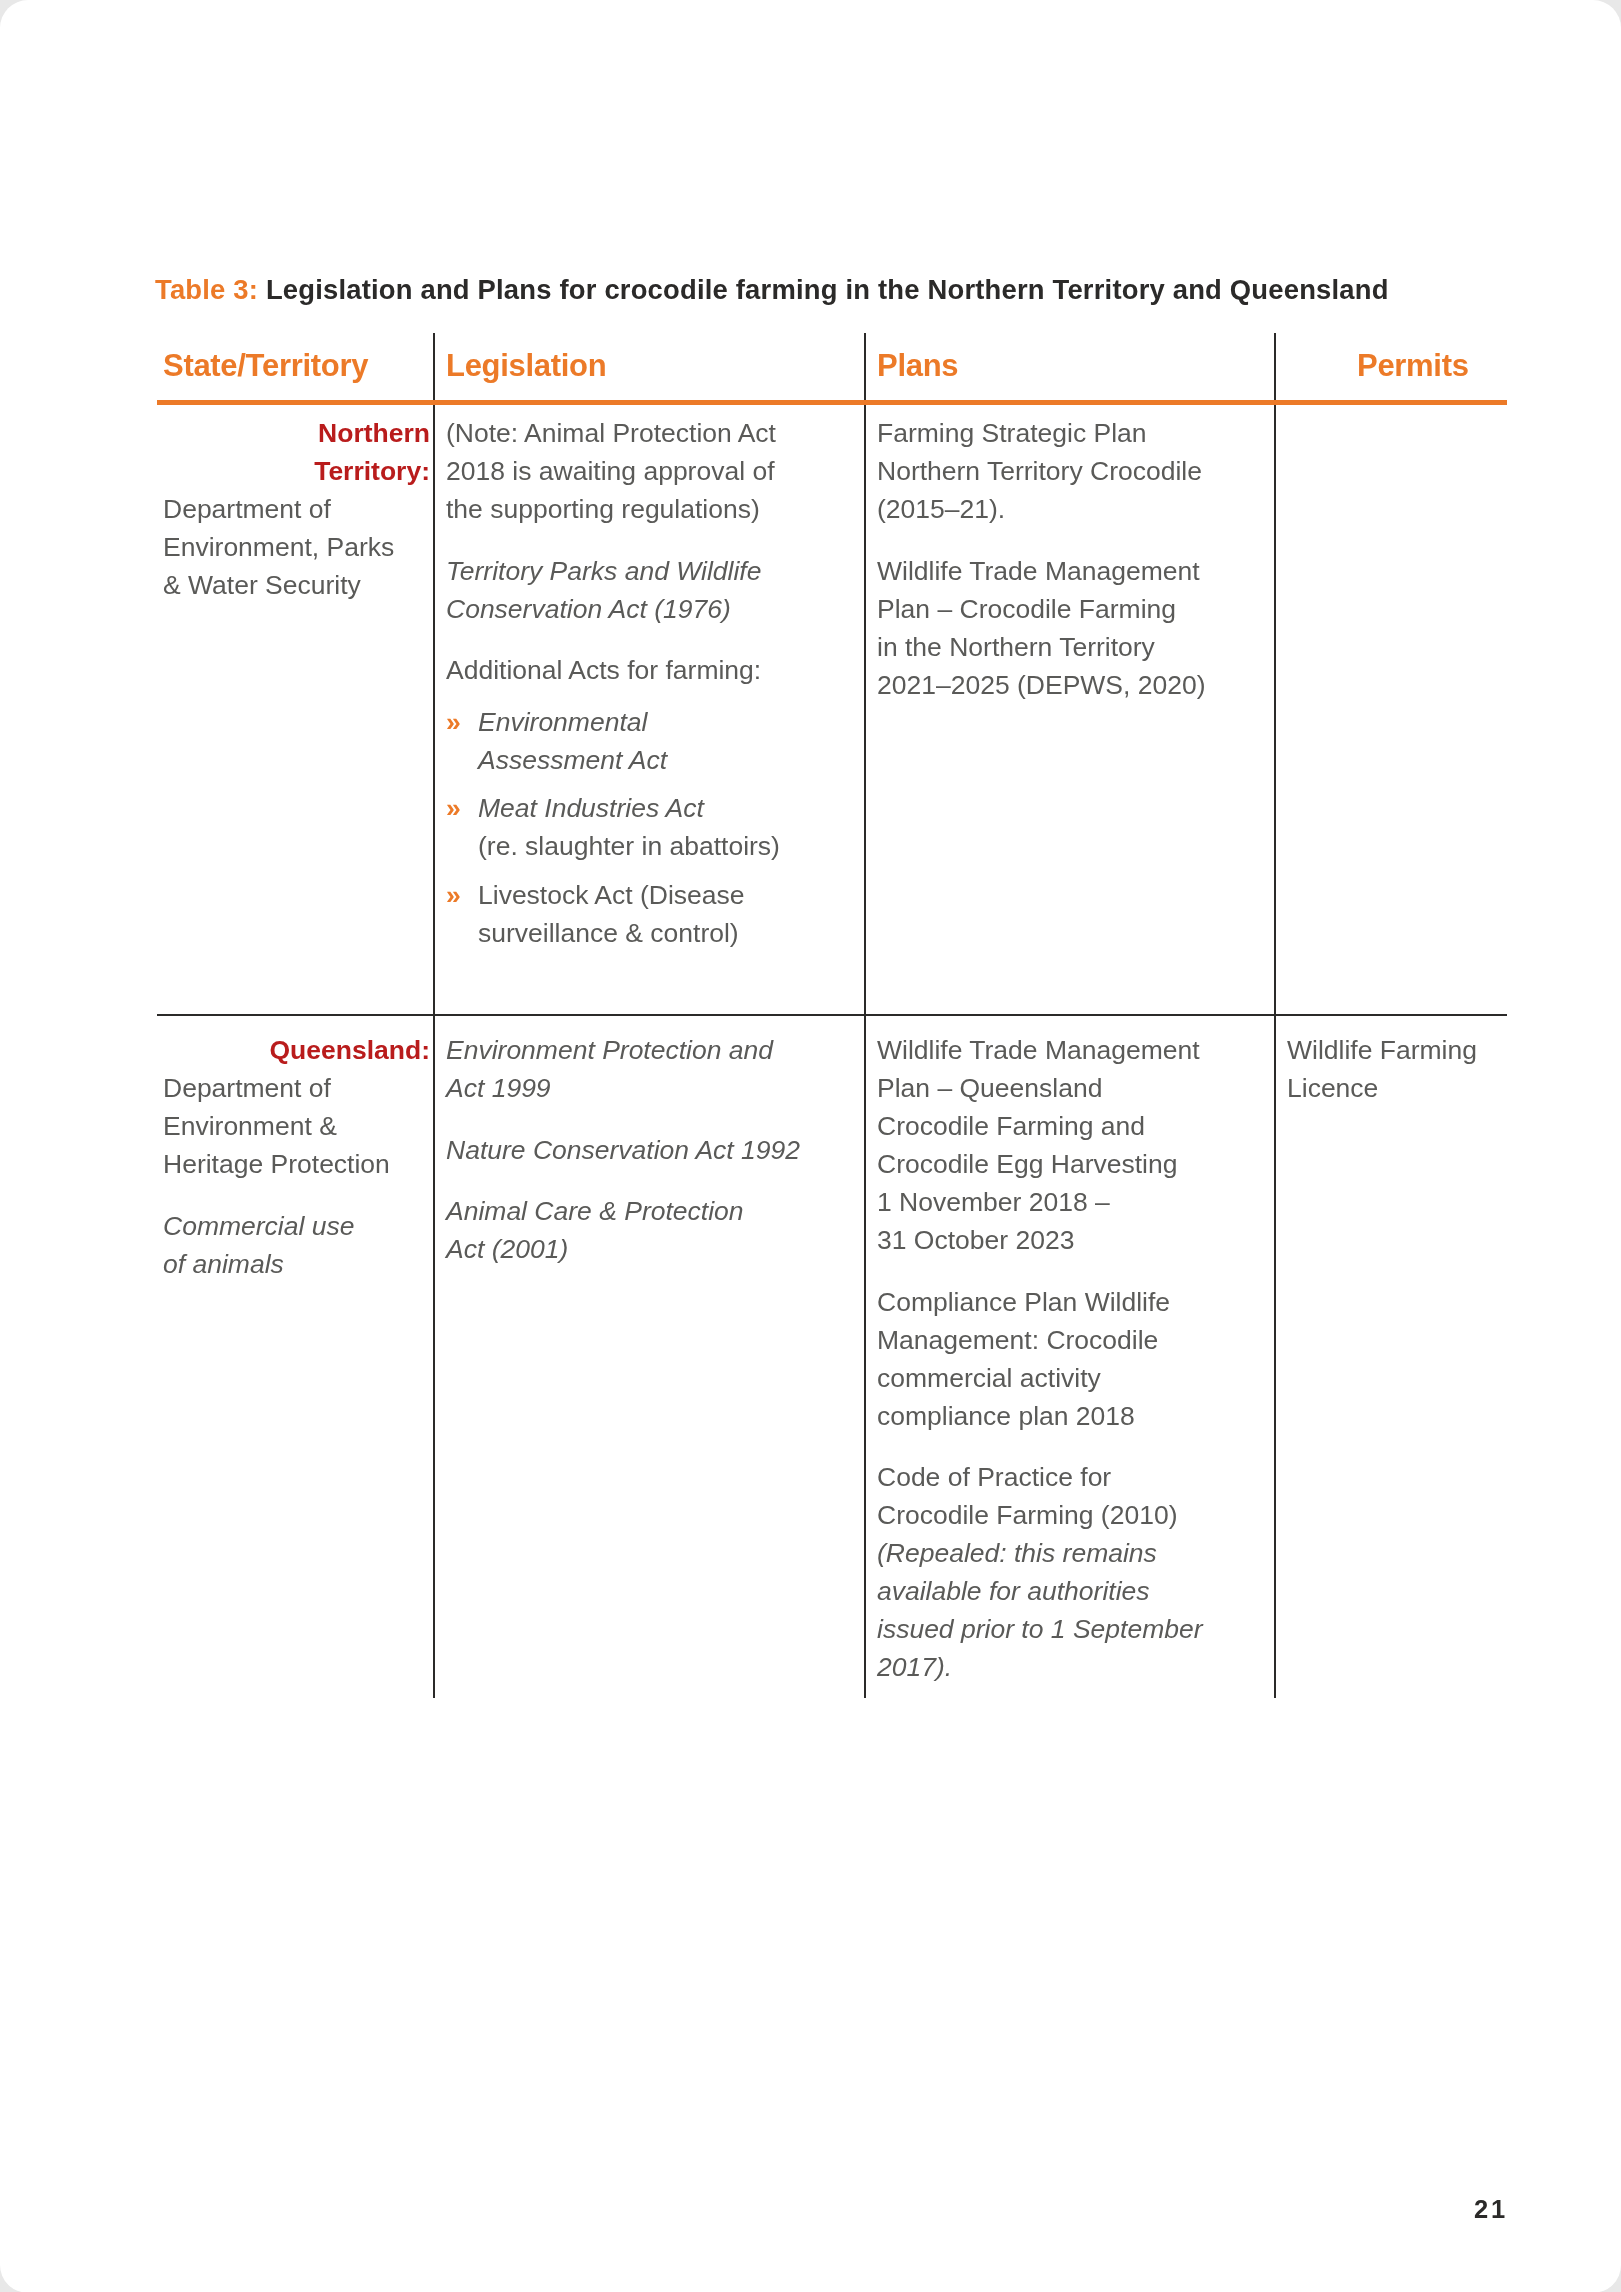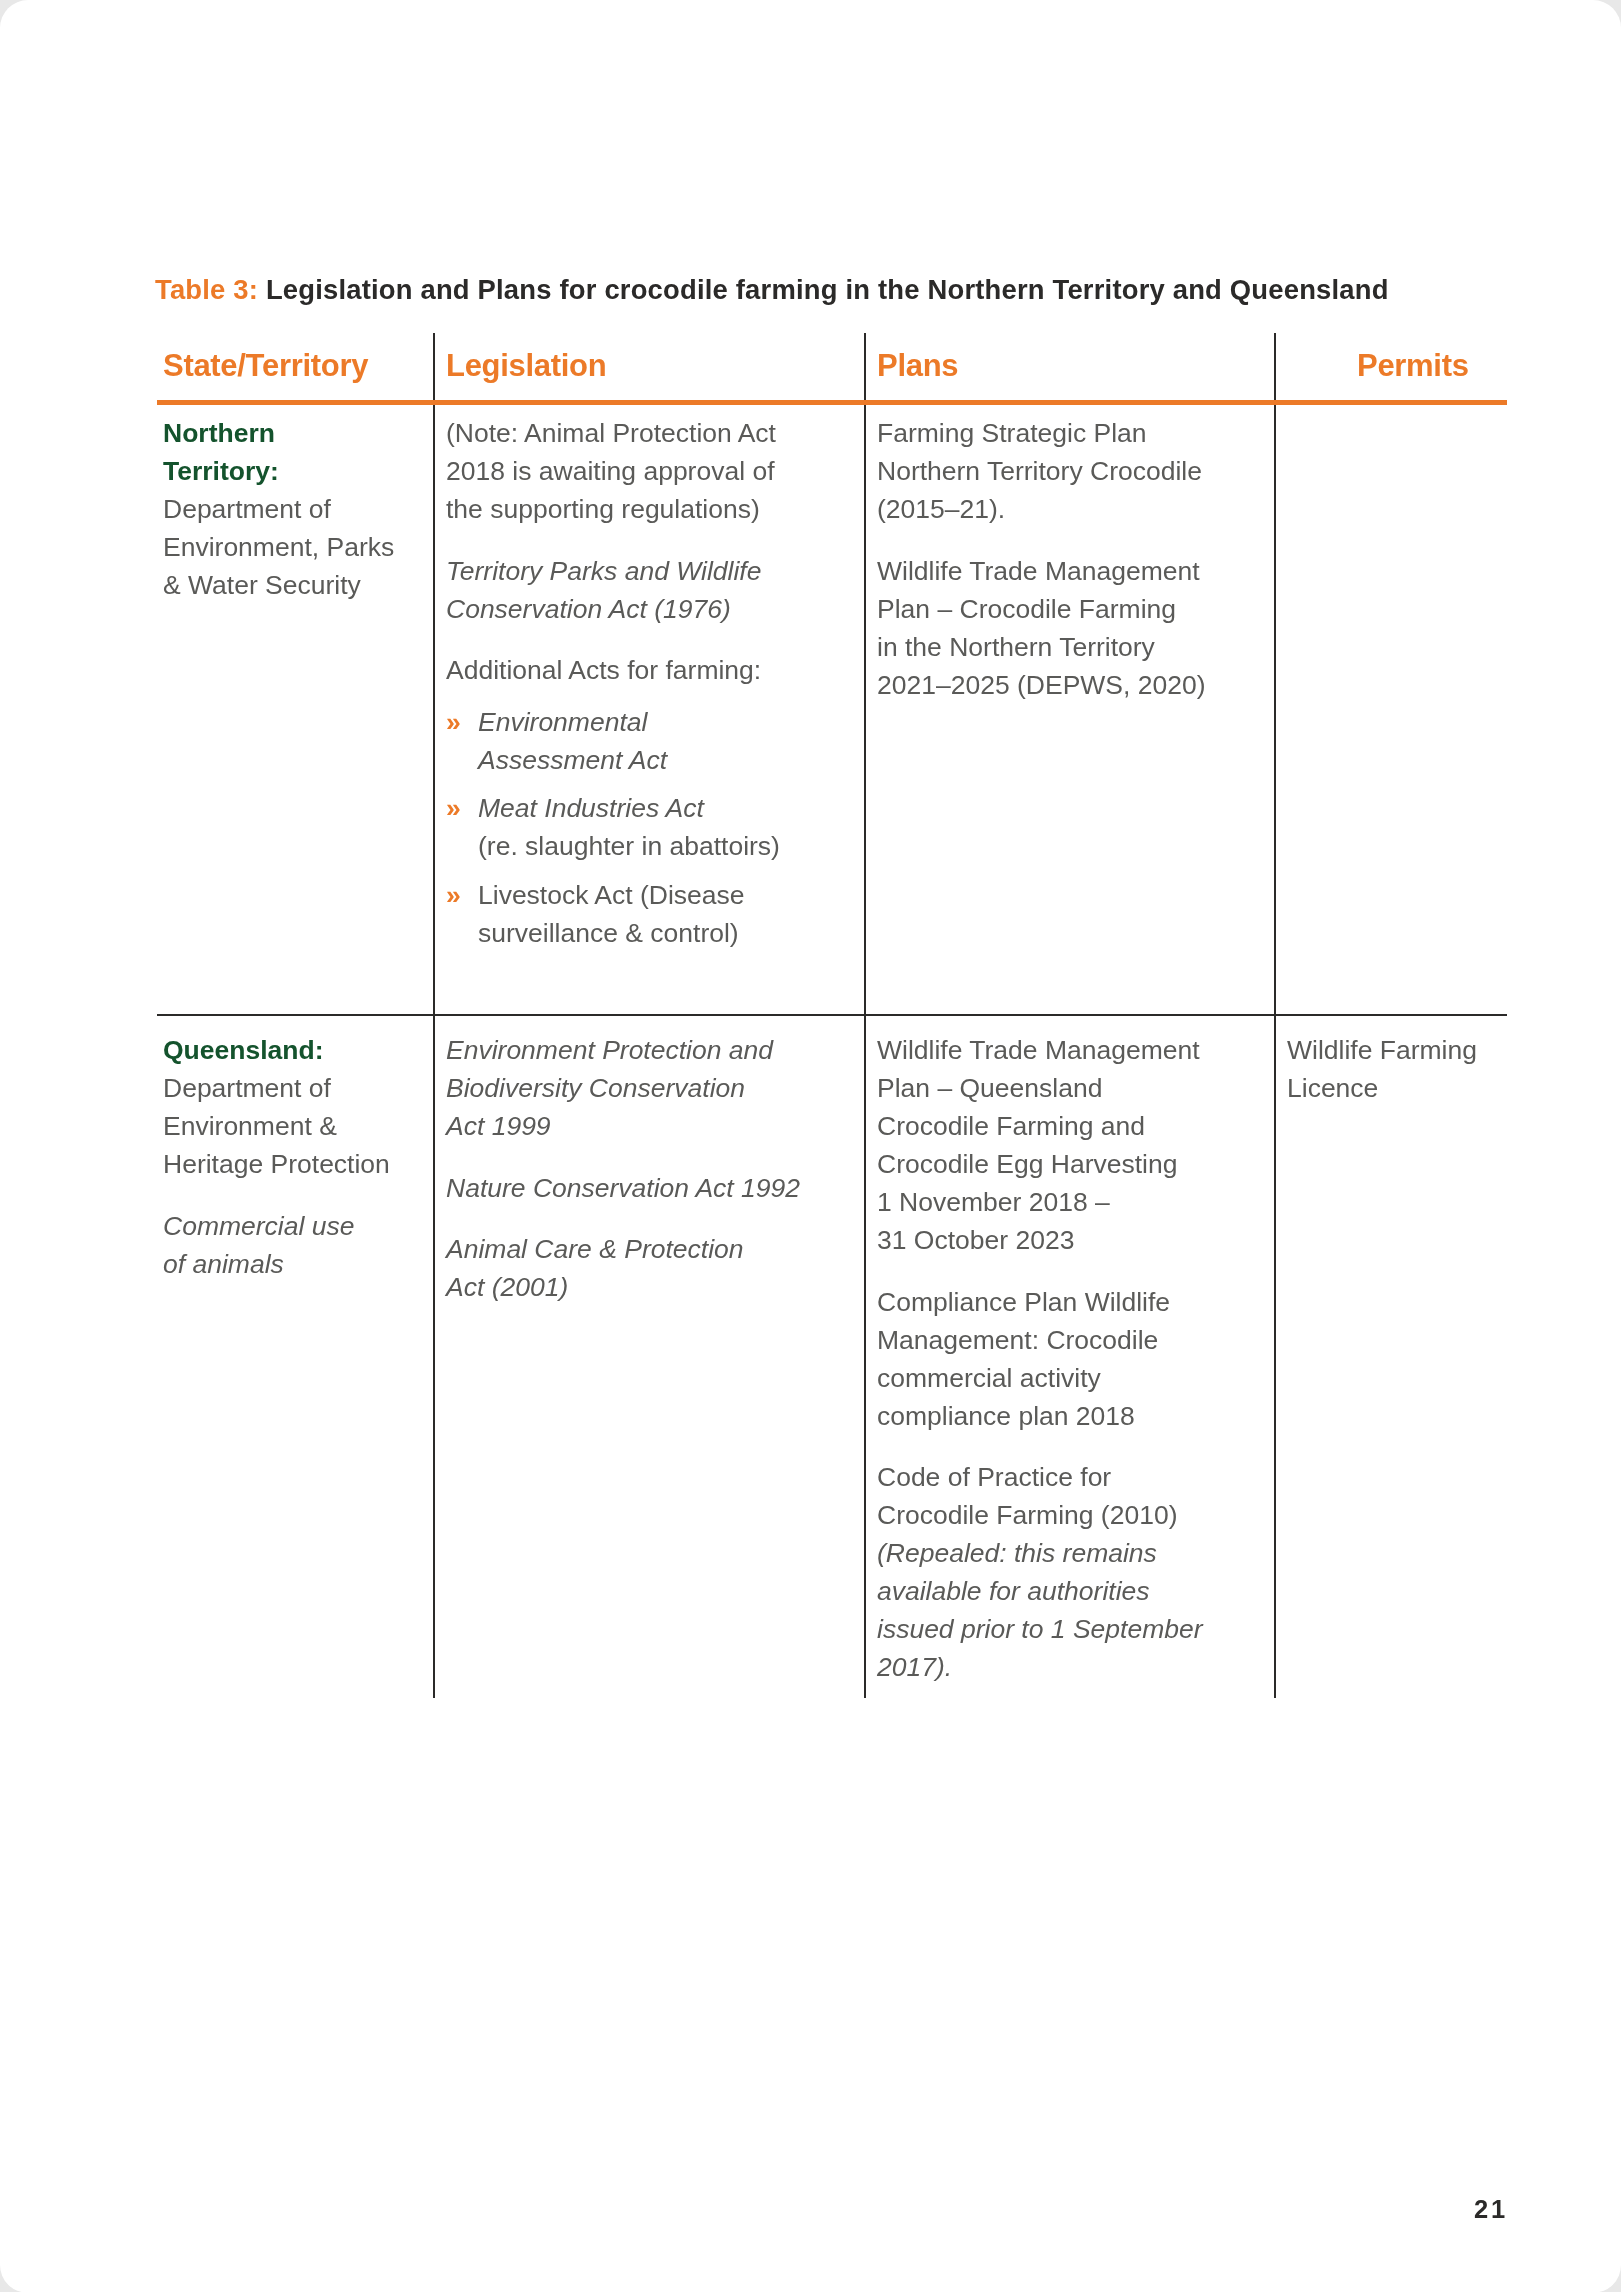--- a/index.html
+++ b/index.html
@@ -28,21 +28,21 @@
   #r1c1{left:446px;top:1031px;width:414px}
   #r1c2{left:877px;top:1031px;width:393px}
   #r1c3{left:1287px;top:1031px;width:218px}
   .para{margin:0 0 23.5px 0;}
   .para:last-child{margin-bottom:0;}
   .para.tight{margin-bottom:13.7px;}
   .para.bullet{margin-bottom:10.8px;display:flex;}
   .para.bullet .marker{flex:0 0 32px;color:#ec7a28;font-style:normal;font-weight:bold;}
   .ln{display:block;white-space:nowrap;}
   .it{font-style:italic;}
-  .bold{font-weight:bold;color:#14532d;}
+  .bold{font-weight:bold;color:#b91c1c;text-align:right;}
   
   .pagenum{position:absolute;left:1474px;top:2195px;font-size:25.5px;font-weight:bold;
            color:#2b2a29;letter-spacing:2.9px;}
 </style>
 </head>
 <body>
 
 <div class="page">
 
   <div class="title"><span class="accent">Table 3:</span> <span>Legislation and Plans for crocodile farming in the Northern Territory and Queensland</span></div>
@@ -128,21 +128,20 @@
     </div>
     <div class="para">
       <span class="ln it">Commercial use</span>
       <span class="ln it">of animals</span>
     </div>
   </div>
 
   <div class="cell" id="r1c1">
     <div class="para">
       <span class="ln it">Environment Protection and</span>
-      <span class="ln it">Biodiversity Conservation</span>
       <span class="ln it">Act 1999</span>
     </div>
     <div class="para">
       <span class="ln it">Nature Conservation Act 1992</span>
     </div>
     <div class="para">
       <span class="ln it">Animal Care &amp; Protection</span>
       <span class="ln it">Act (2001)</span>
     </div>
   </div>

